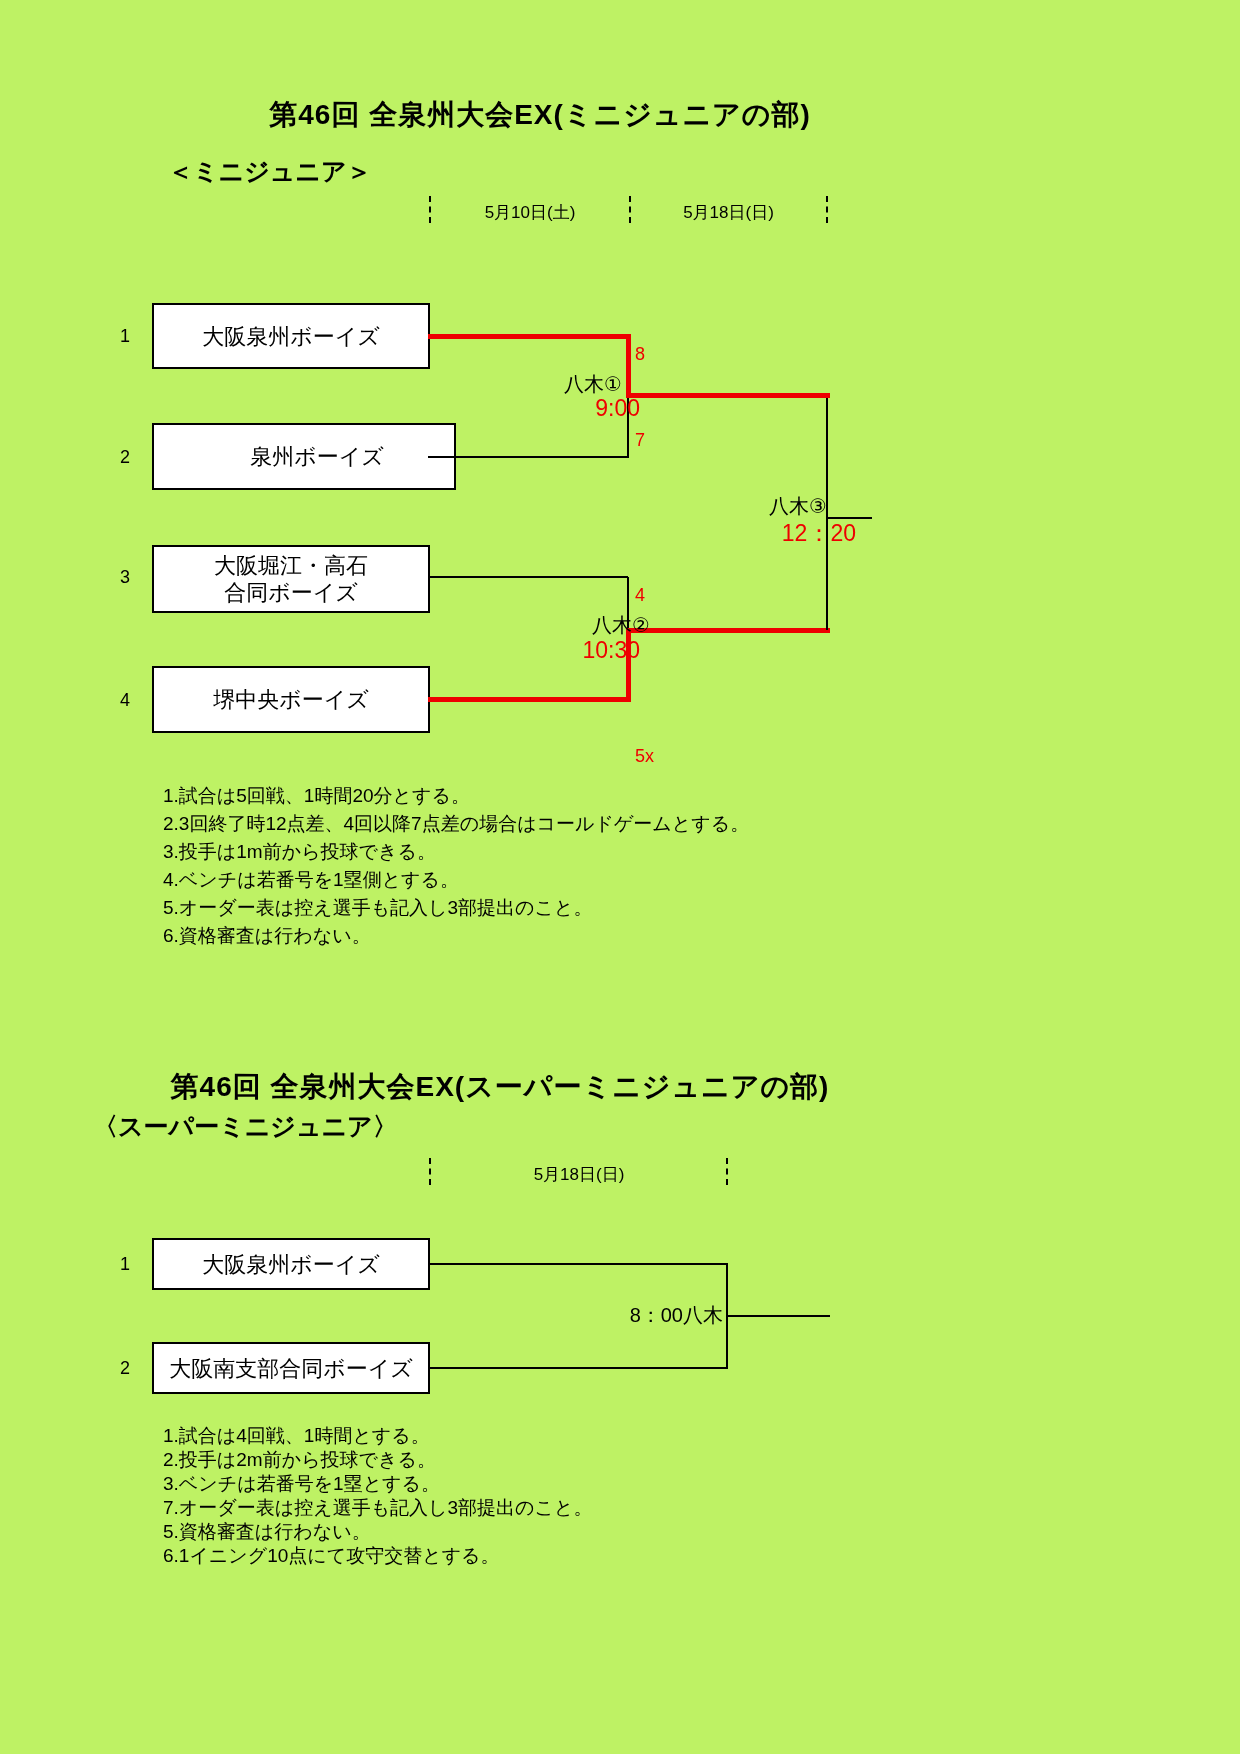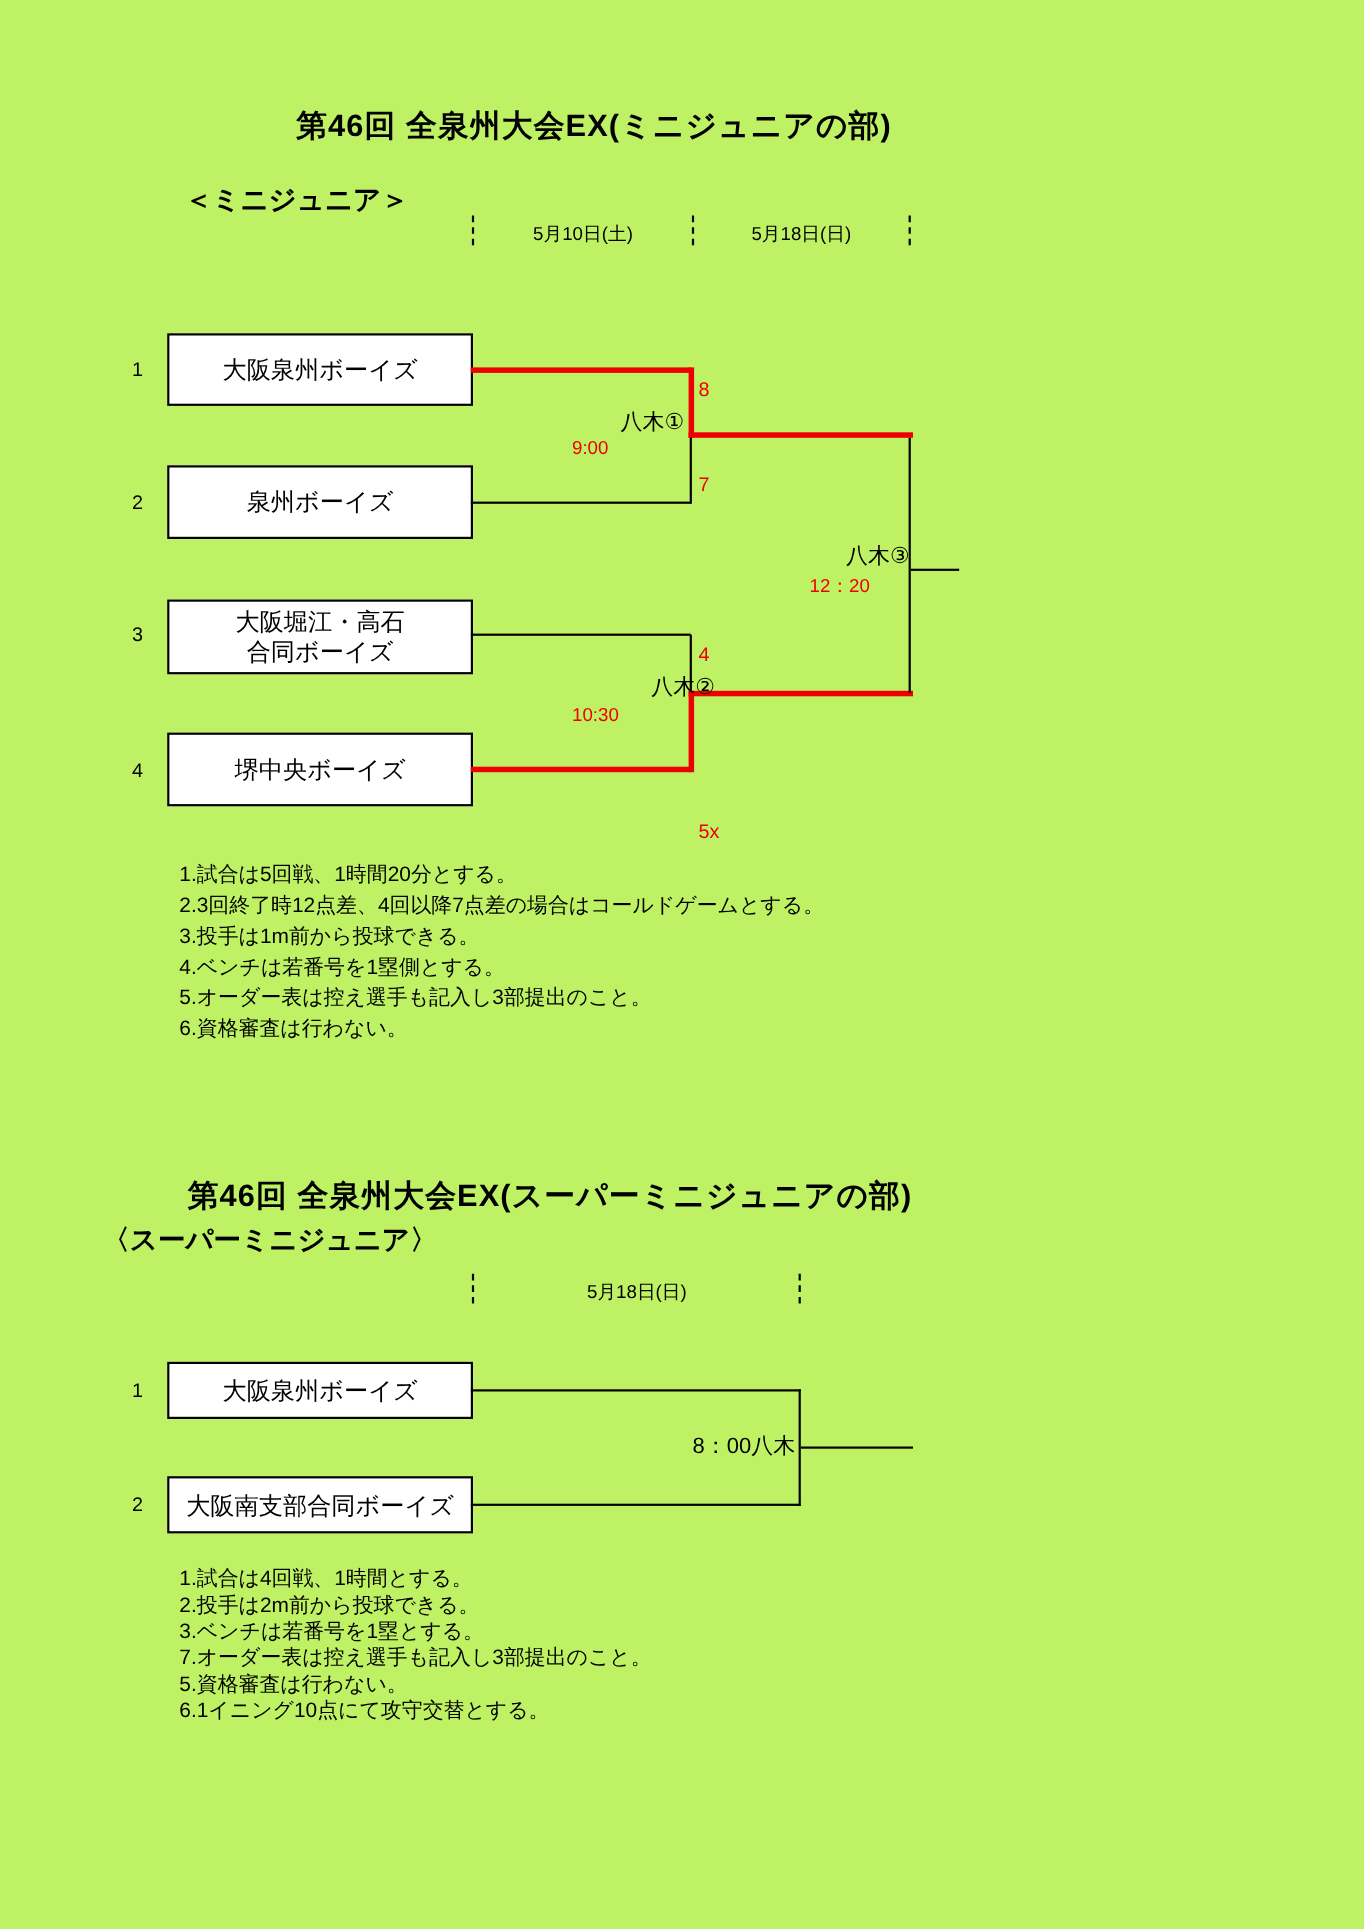--- a/index.html
+++ b/index.html
@@ -15,48 +15,48 @@
   .dash-sep{width:0;height:27px;border-left:2px dashed #000;}
   .seed{font-size:18px;width:30px;text-align:center;line-height:26px;height:26px;}
   .team-box{
     border:2px solid #000;background:#fff;display:flex;align-items:center;justify-content:center;
     flex-direction:column;font-size:22px;text-align:center;line-height:27px;white-space:nowrap;
   }
   .bline{background:#000;}
   .rline{background:#ee0000;}
   .score{font-size:18px;color:#ee0000;white-space:nowrap;line-height:18px;}
   .game-label{font-size:20px;text-align:right;white-space:nowrap;line-height:22px;}
-  .game-time{font-size:17px;color:#ee0000;text-align:left;white-space:nowrap;line-height:18px;}
+  .game-time{font-size:23px;color:#ee0000;text-align:right;white-space:nowrap;line-height:18px;}
   .notes{font-size:19px;white-space:nowrap;}
   .notes-1 div{line-height:28px;}
   .notes-2 div{line-height:24px;}
 </style>
 </head>
 <body>
 
 <div class="page">
 
   <div class="abs title" style="left:60px;top:96px;width:960px;">第46回 全泉州大会EX(ミニジュニアの部)</div>
-  <div class="abs subtitle" style="left:168px;top:165px;text-align:right;">＜ミニジュニア＞</div>
+  <div class="abs subtitle" style="left:168px;top:155px;text-align:right;">＜ミニジュニア＞</div>
 
   <div class="abs dash-sep" style="left:429px;top:196px;"></div>
   <div class="abs date-label" style="left:430px;top:201px;width:200px;">5月10日(土)</div>
   <div class="abs dash-sep" style="left:629px;top:196px;"></div>
   <div class="abs date-label" style="left:630px;top:201px;width:197px;">5月18日(日)</div>
   <div class="abs dash-sep" style="left:826px;top:196px;"></div>
 
   <div class="abs seed" style="left:110px;top:323px;">1</div>
   <div class="abs seed" style="left:110px;top:444px;">2</div>
   <div class="abs seed" style="left:110px;top:564px;">3</div>
   <div class="abs seed" style="left:110px;top:687px;">4</div>
 
   <div class="abs team-box" style="left:152px;top:303px;width:274px;height:62px;">
     <span>大阪泉州ボーイズ</span>
   </div>
-  <div class="abs team-box" style="left:152px;top:423px;width:274px;height:63px;">
+  <div class="abs team-box" style="left:152px;top:423px;width:274px;height:63px;padding-left:26px;">
     <span>泉州ボーイズ</span>
   </div>
   <div class="abs team-box" style="left:152px;top:545px;width:274px;height:64px;">
     <span>大阪堀江・高石</span>
     <span>合同ボーイズ</span>
   </div>
   <div class="abs team-box" style="left:152px;top:666px;width:274px;height:63px;">
     <span>堺中央ボーイズ</span>
   </div>
 

